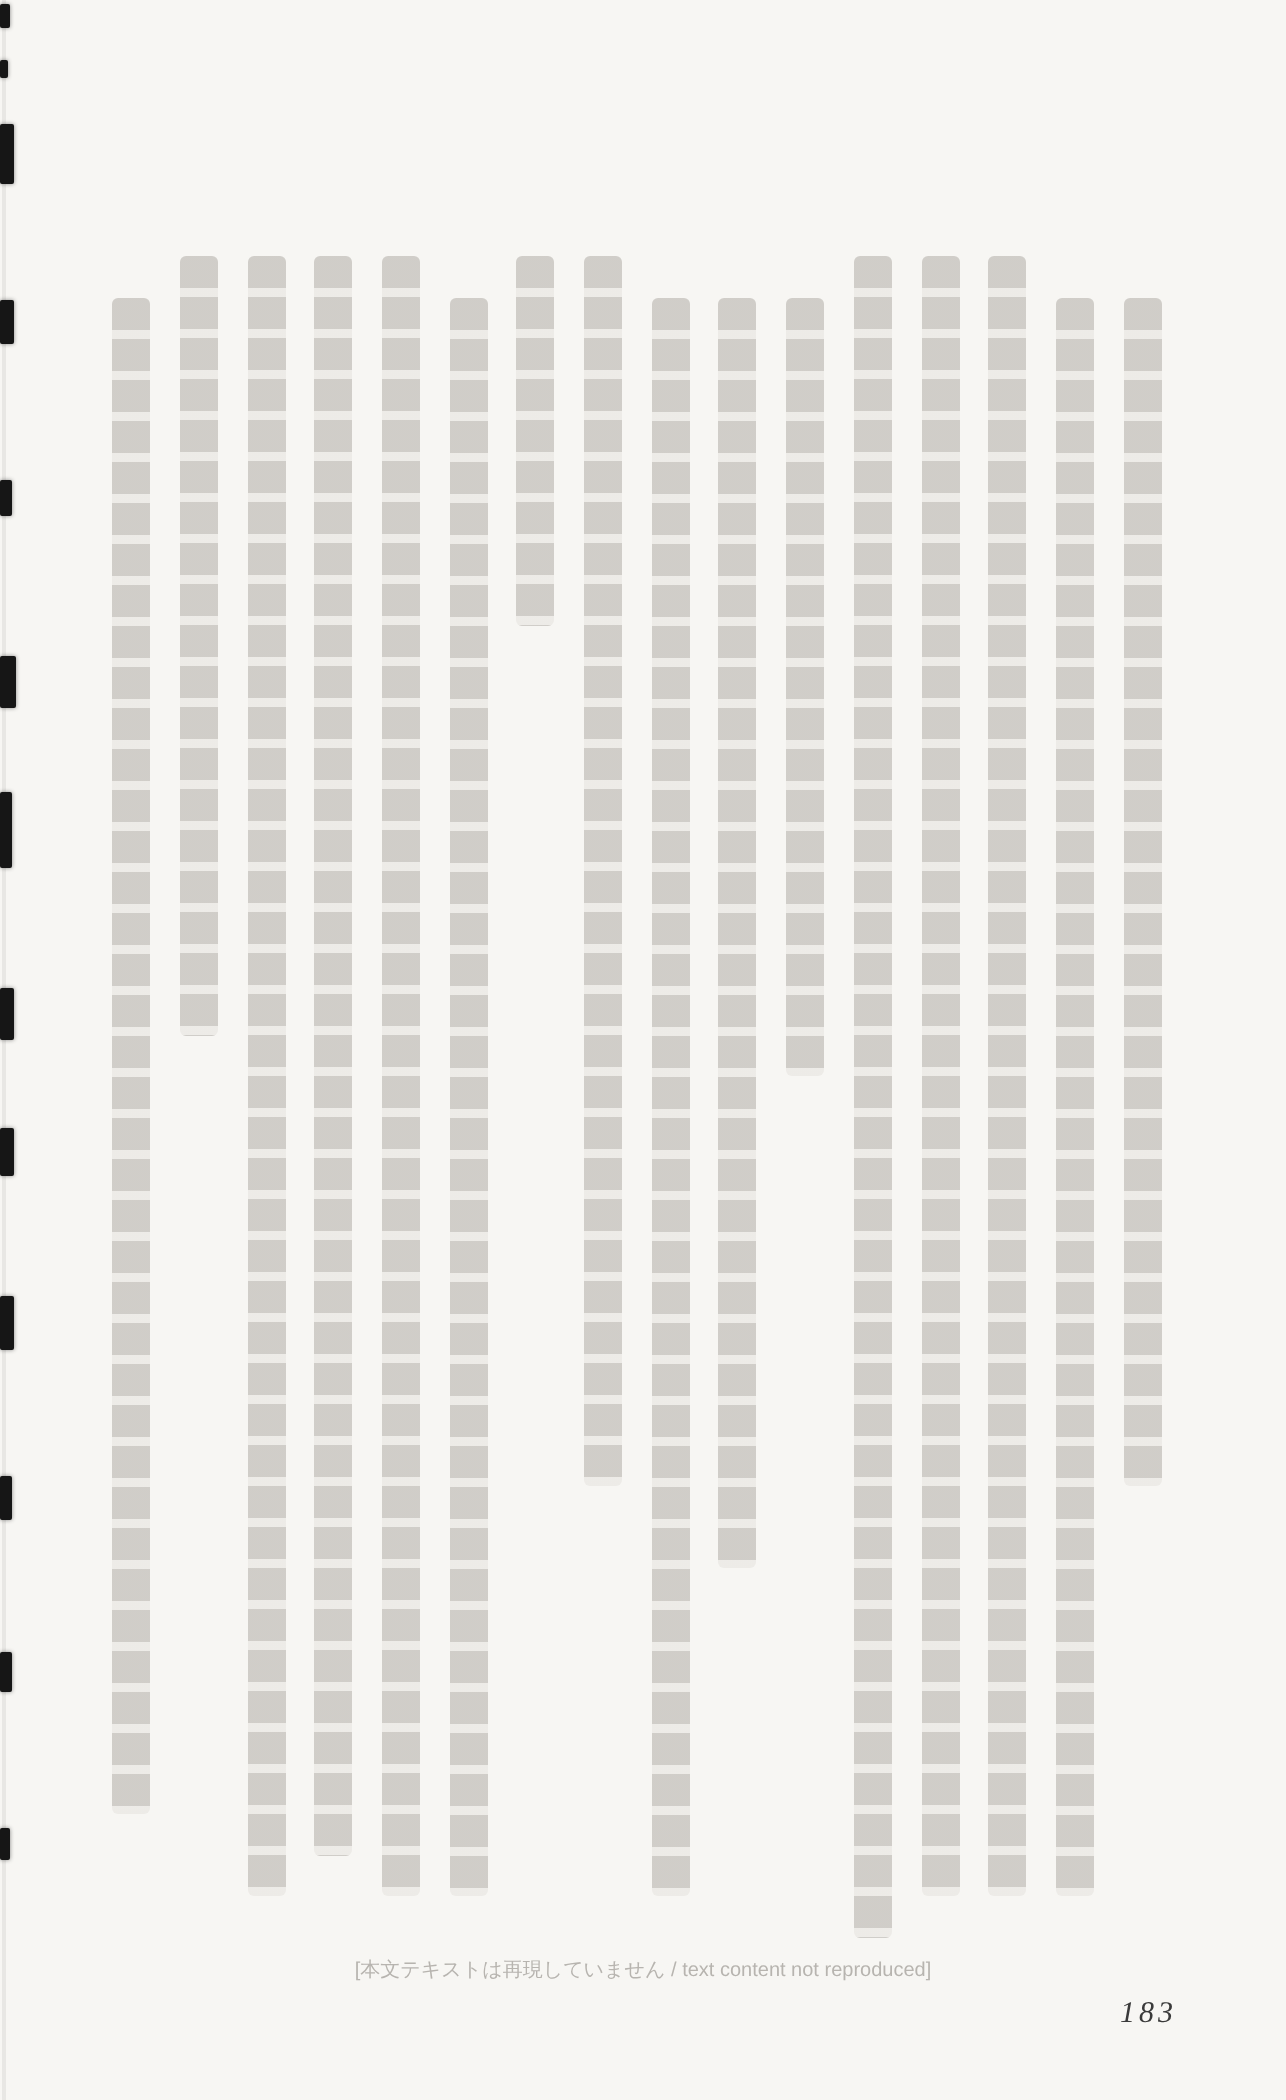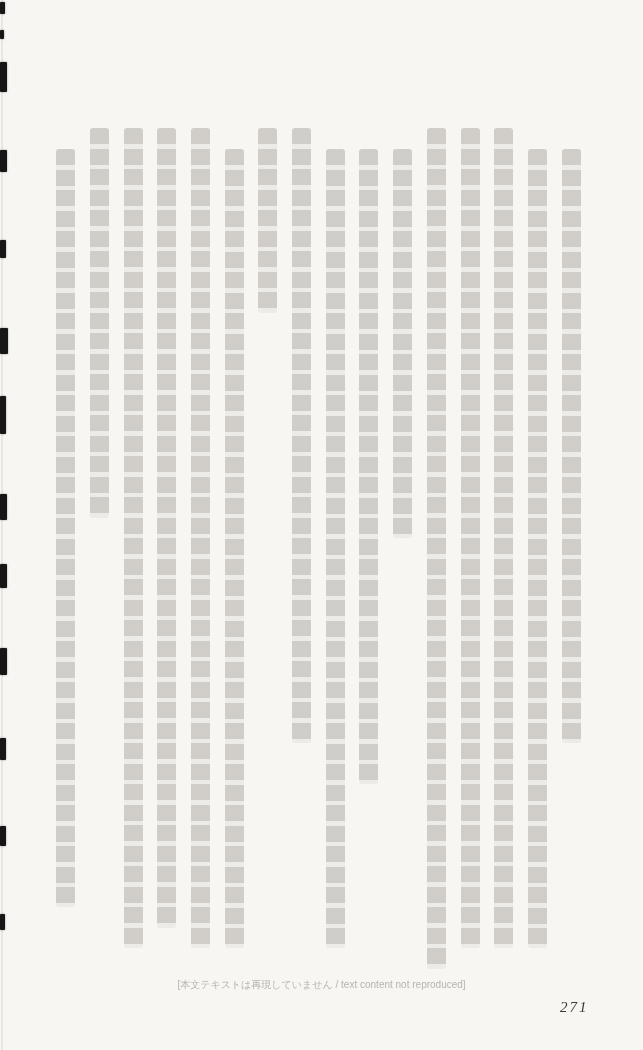--- a/index.html
+++ b/index.html
@@ -102,15 +102,15 @@
       <div class="column-bar" style="left: 224.6px; top: 148.5px; width: 19px; height: 799.5px;"></div>
       <div class="column-bar" style="left: 190.9px; top: 128px; width: 19px; height: 820px;"></div>
       <div class="column-bar" style="left: 157.2px; top: 128px; width: 19px; height: 799.5px;"></div>
       <div class="column-bar" style="left: 123.5px; top: 128px; width: 19px; height: 820px;"></div>
       <div class="column-bar" style="left: 89.8px; top: 128px; width: 19px; height: 389.5px;"></div>
       <div class="column-bar" style="left: 56.1px; top: 148.5px; width: 19px; height: 758.5px;"></div>
     </div>
 
   <div class="redaction-notice">[本文テキストは再現していません / text content not reproduced]</div>
 
-  <div class="page-number">271</div>
+  <div class="page-number">183</div>
 
 </div>
 
 </body></html>

